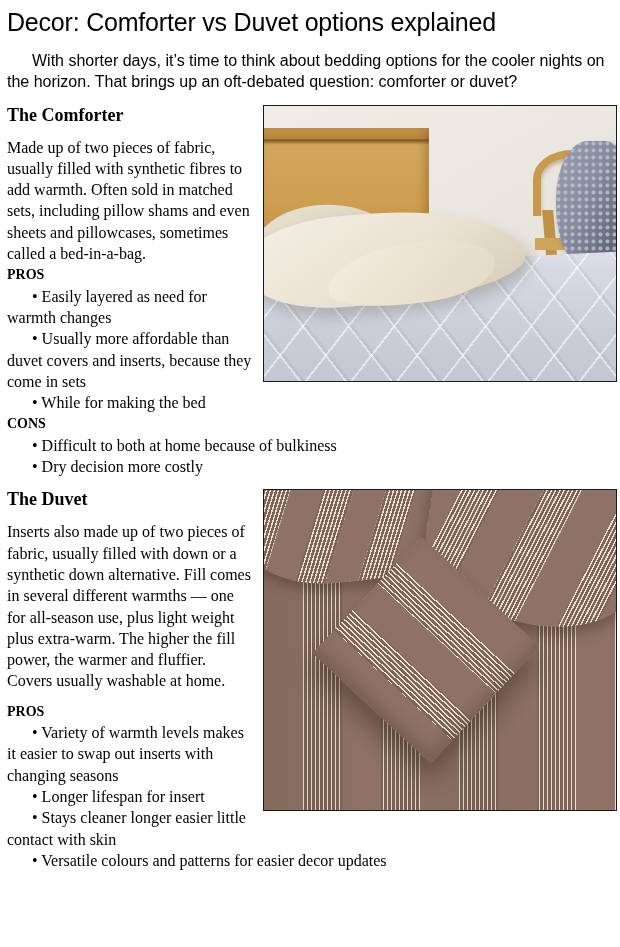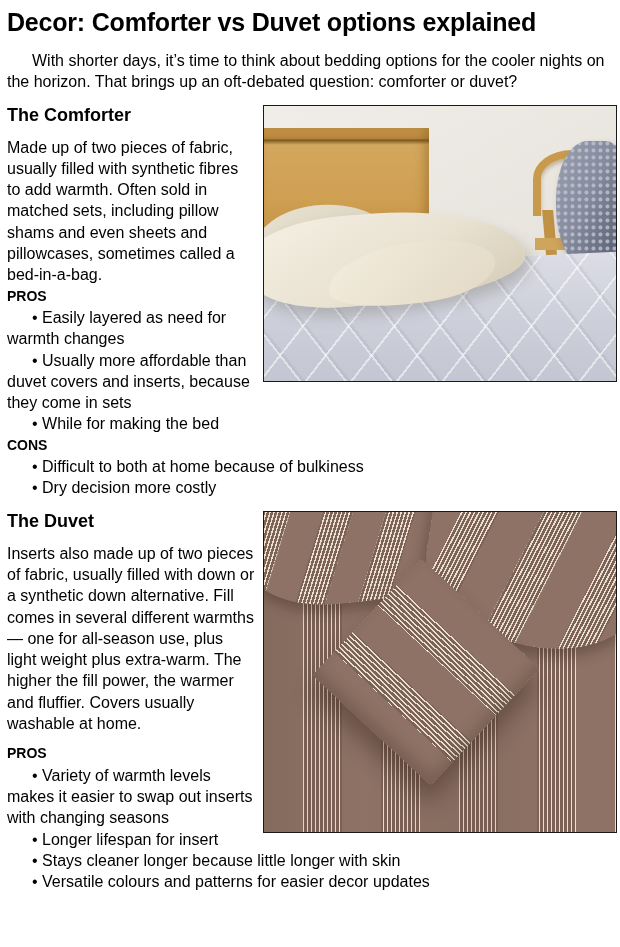--- a/index.html
+++ b/index.html
@@ -5,31 +5,31 @@
   * { margin: 0; padding: 0; box-sizing: border-box; }
   html, body { background: #ffffff; }
   body {
     width: 620px; height: 947px; overflow: hidden;
     font-family: "Liberation Sans", "DejaVu Sans", sans-serif;
     color: var(--text, #000);
   }
   .page { padding: 6px 3px 0 7px; }
 
   h1.title {
-    font-size: 25px; font-weight: bold; letter-spacing: -0.2px;
+    font-size: 25px; font-weight: normal; letter-spacing: -0.2px;
     margin: 2px 0 13px 0; color: var(--text, #000);
   }
   .body {
     font-size: 16px; line-height: 21.3px;
   }
   .indent { text-indent: 25px; }
   .label { font-size: 14px; line-height: 21.3px; font-weight: bold; }
   .gap-top { margin-top: 9px; }
 
-  .section { margin-top: 12px; }
+  .section { margin-top: 12px; font-family: Liberation Serif, serif; }
   .section::after { content: ""; display: block; clear: both; }
   h2.section-heading {
     font-size: 18px; font-weight: bold; margin: 0 0 11px 0;
   }
 
   
   .photo {
     float: right; position: relative; overflow: hidden;
     border: 1px solid #1a1a1a; margin-left: 8px; margin-bottom: 6px;
   }
@@ -174,18 +174,18 @@
       <div class="ph-dpillow"></div>
     </div>
 
     <h2 class="section-heading">The Duvet</h2>
     <p class="body">Inserts also made up of two pieces of fabric, usually filled with down or a synthetic down alternative. Fill comes in several different warmths — one for all-season use, plus light weight plus extra-warm. The higher the fill power, the warmer and fluffier. Covers usually washable at home.</p>
     <p class="label gap-top">PROS</p>
     <div>
 
     <p class="body indent">• Variety of warmth levels makes it easier to swap out inserts with changing seasons</p>
         <p class="body indent">• Longer lifespan for insert</p>
-        <p class="body indent">• Stays cleaner longer because little longer with skin</p>
+        <p class="body indent">• Stays cleaner longer easier little contact with skin</p>
         <p class="body indent">• Versatile colours and patterns for easier decor updates</p>
       </div>
   </section>
 
 </div>
 
 </body></html>

